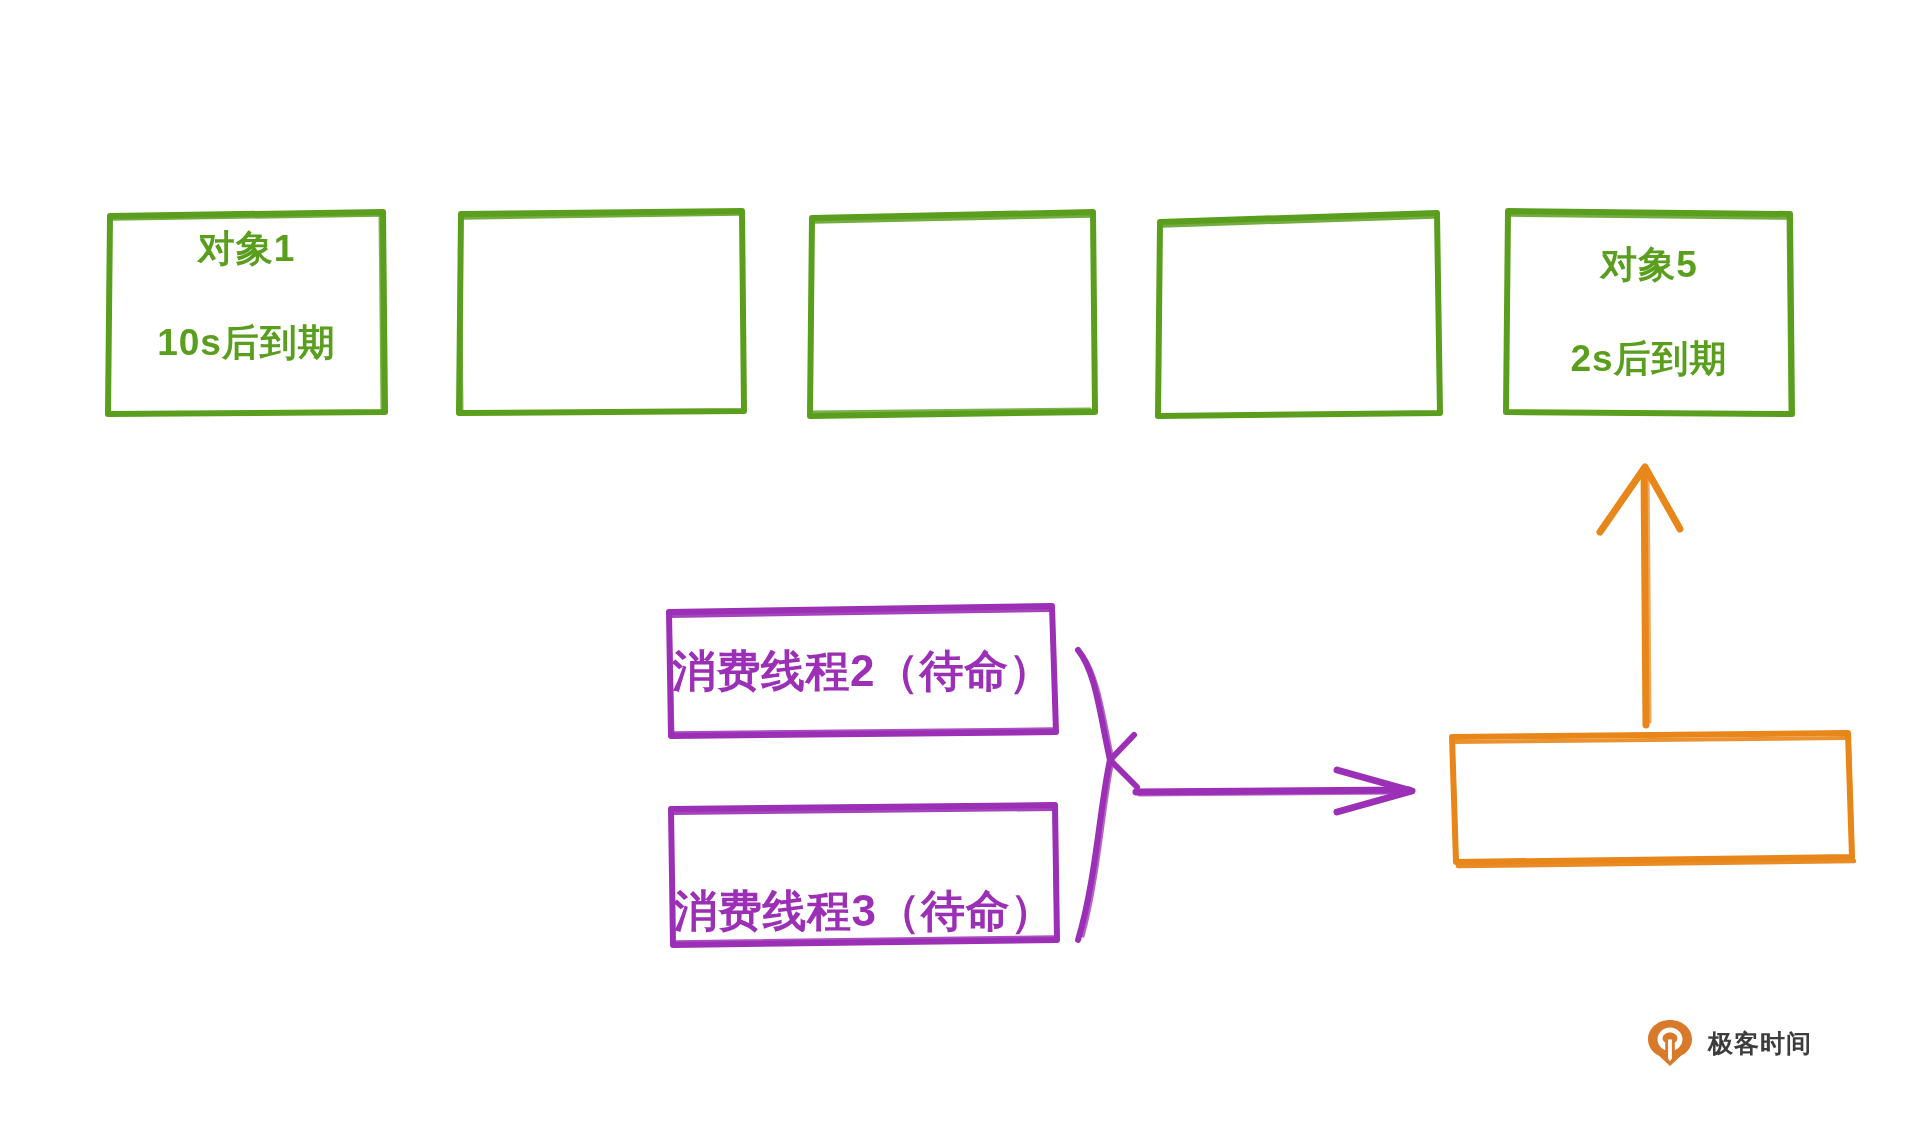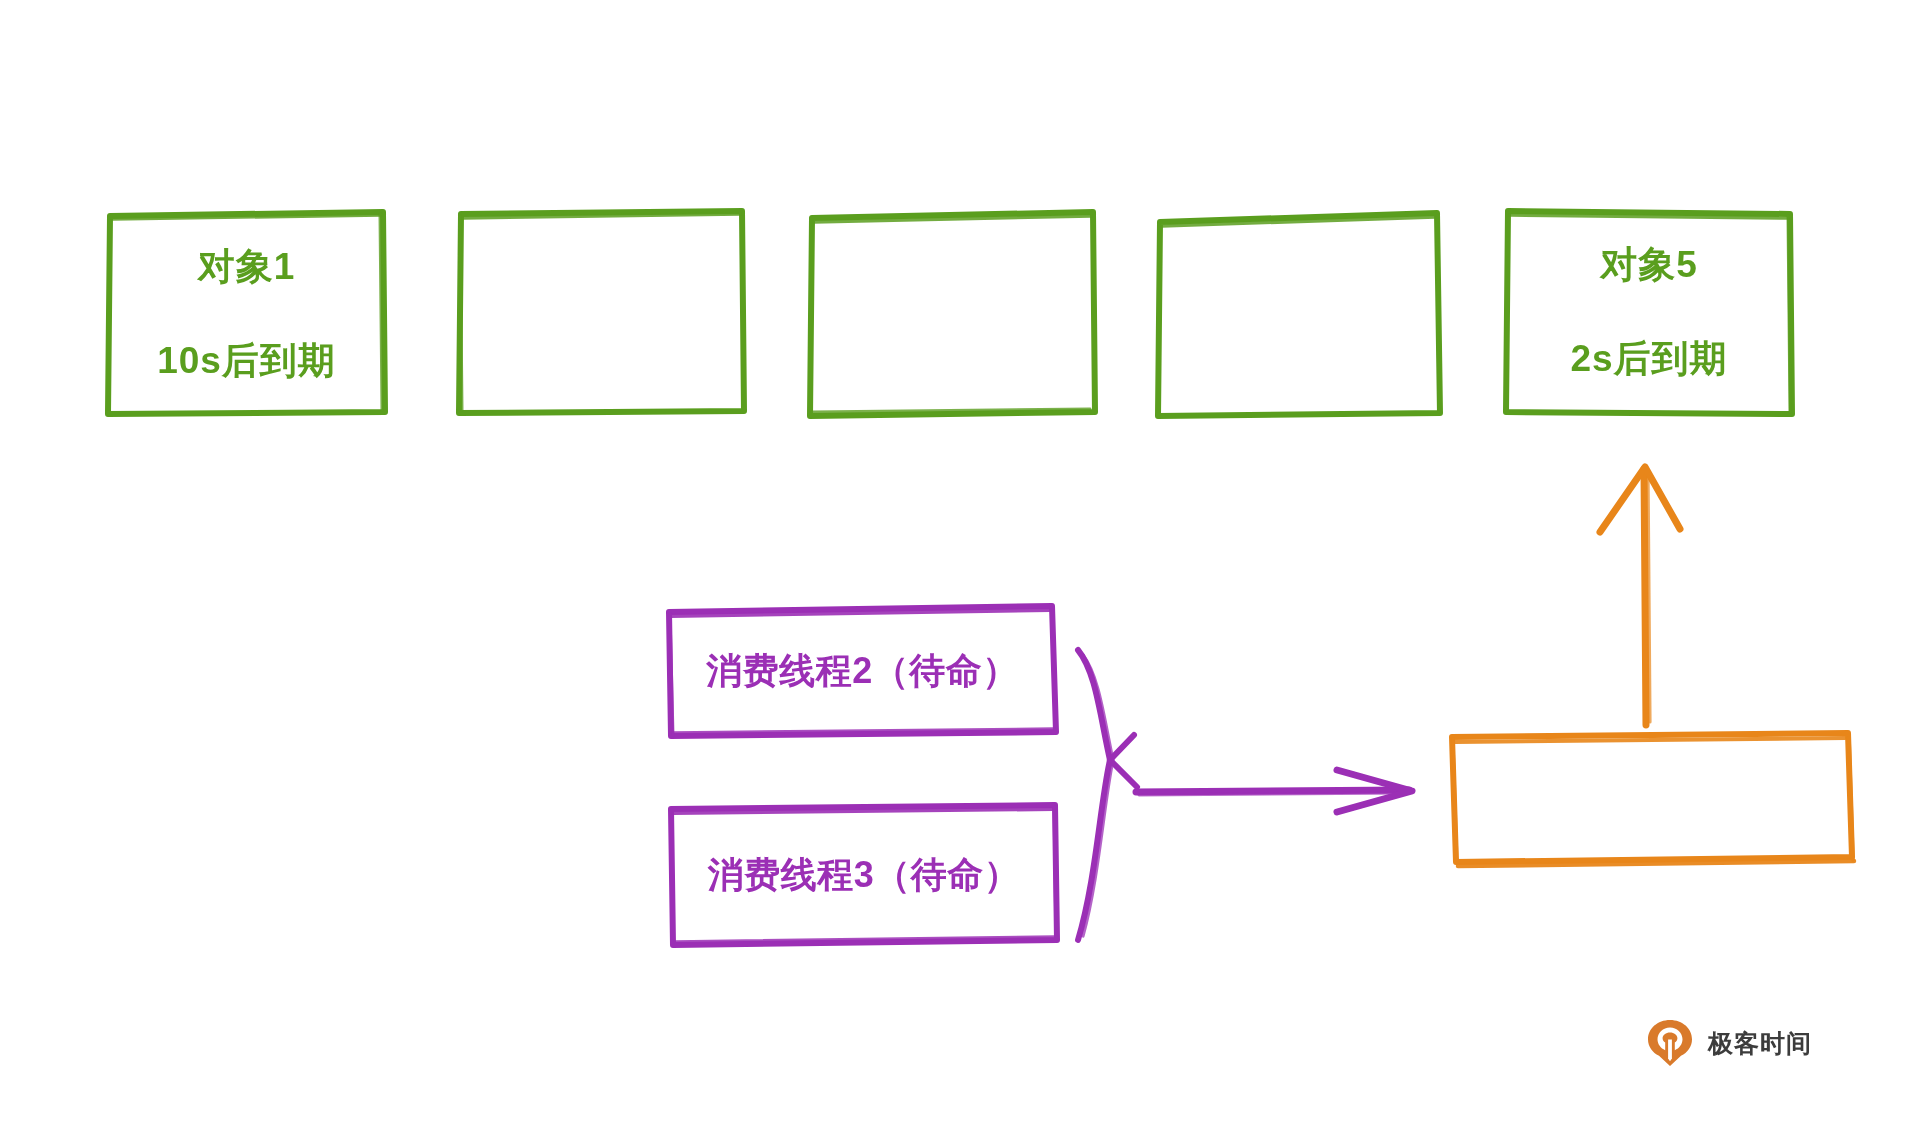--- a/index.html
+++ b/index.html
@@ -35,21 +35,21 @@
     line-height: 1.42;
   }
   .green-node {
     font-size: 37px;
     font-weight: 700;
     color: #5a9e1e;
   }
   .green-node .line-a { letter-spacing: 1px; }
   .green-node .line-b { letter-spacing: 1px; margin-top: 41px; }
   .purple-node {
-    font-size: 36px;
+    font-size: 44px;
     font-weight: 700;
     color: #9b2fb5;
     letter-spacing: 0.5px;
   }
   .orange-node {
     font-size: 36px;
     font-weight: 700;
     color: #e8861a;
     letter-spacing: 0.5px;
   }
@@ -152,38 +152,38 @@
       <path d="M1453,739 L1457,860" fill="none" stroke="#e8861a" stroke-width="3" stroke-linecap="round" opacity="0.8"></path>
     </g>
 
     <g>
       <path d="M1646,725 L1644,469" fill="none" stroke="#e8861a" stroke-width="7" stroke-linecap="round"></path>
       <path d="M1650,722 L1648,472" fill="none" stroke="#e8861a" stroke-width="3.2" stroke-linecap="round" opacity="0.7"></path>
       <path d="M1600,532 L1645,467 L1680,529" fill="none" stroke="#e8861a" stroke-width="7" stroke-linecap="round" stroke-linejoin="round"></path>
     </g>
   </svg>
 
-  <div class="node-label green-node" style="left:108px; top:214px; width:277px; height:200px;">
+  <div class="node-label green-node" style="left:108px; top:196px; width:277px; height:200px;">
     <span class="line-a">对象1</span>
     <span class="line-b">10s后到期</span>
   </div>
 
 
 
 
   <div class="node-label green-node" style="left:1506px; top:212px; width:286px; height:200px;">
     <span class="line-a">对象5</span>
     <span class="line-b">2s后到期</span>
   </div>
 
   <div class="node-label purple-node" style="left:669px; top:608px; width:387px; height:126px;">
     <span>消费线程2（待命）</span>
   </div>
 
-  <div class="node-label purple-node" style="left:671px; top:807px; width:386px; height:135px;">
+  <div class="node-label purple-node" style="left:671px; top:807px; width:386px; height:135px;justify-content:flex-end;">
     <span>消费线程3（待命）</span>
   </div>
 
 
   <div class="box-hit" style="left:108px; top:213px; width:277px; height:200px;"></div>
   <div class="box-hit" style="left:459px; top:212px; width:285px; height:200px;"></div>
   <div class="box-hit" style="left:810px; top:214px; width:285px; height:200px;"></div>
   <div class="box-hit" style="left:1158px; top:215px; width:282px; height:200px;"></div>
   <div class="box-hit" style="left:1506px; top:212px; width:286px; height:200px;"></div>
   <div class="box-hit" style="left:669px; top:608px; width:387px; height:126px;"></div>

